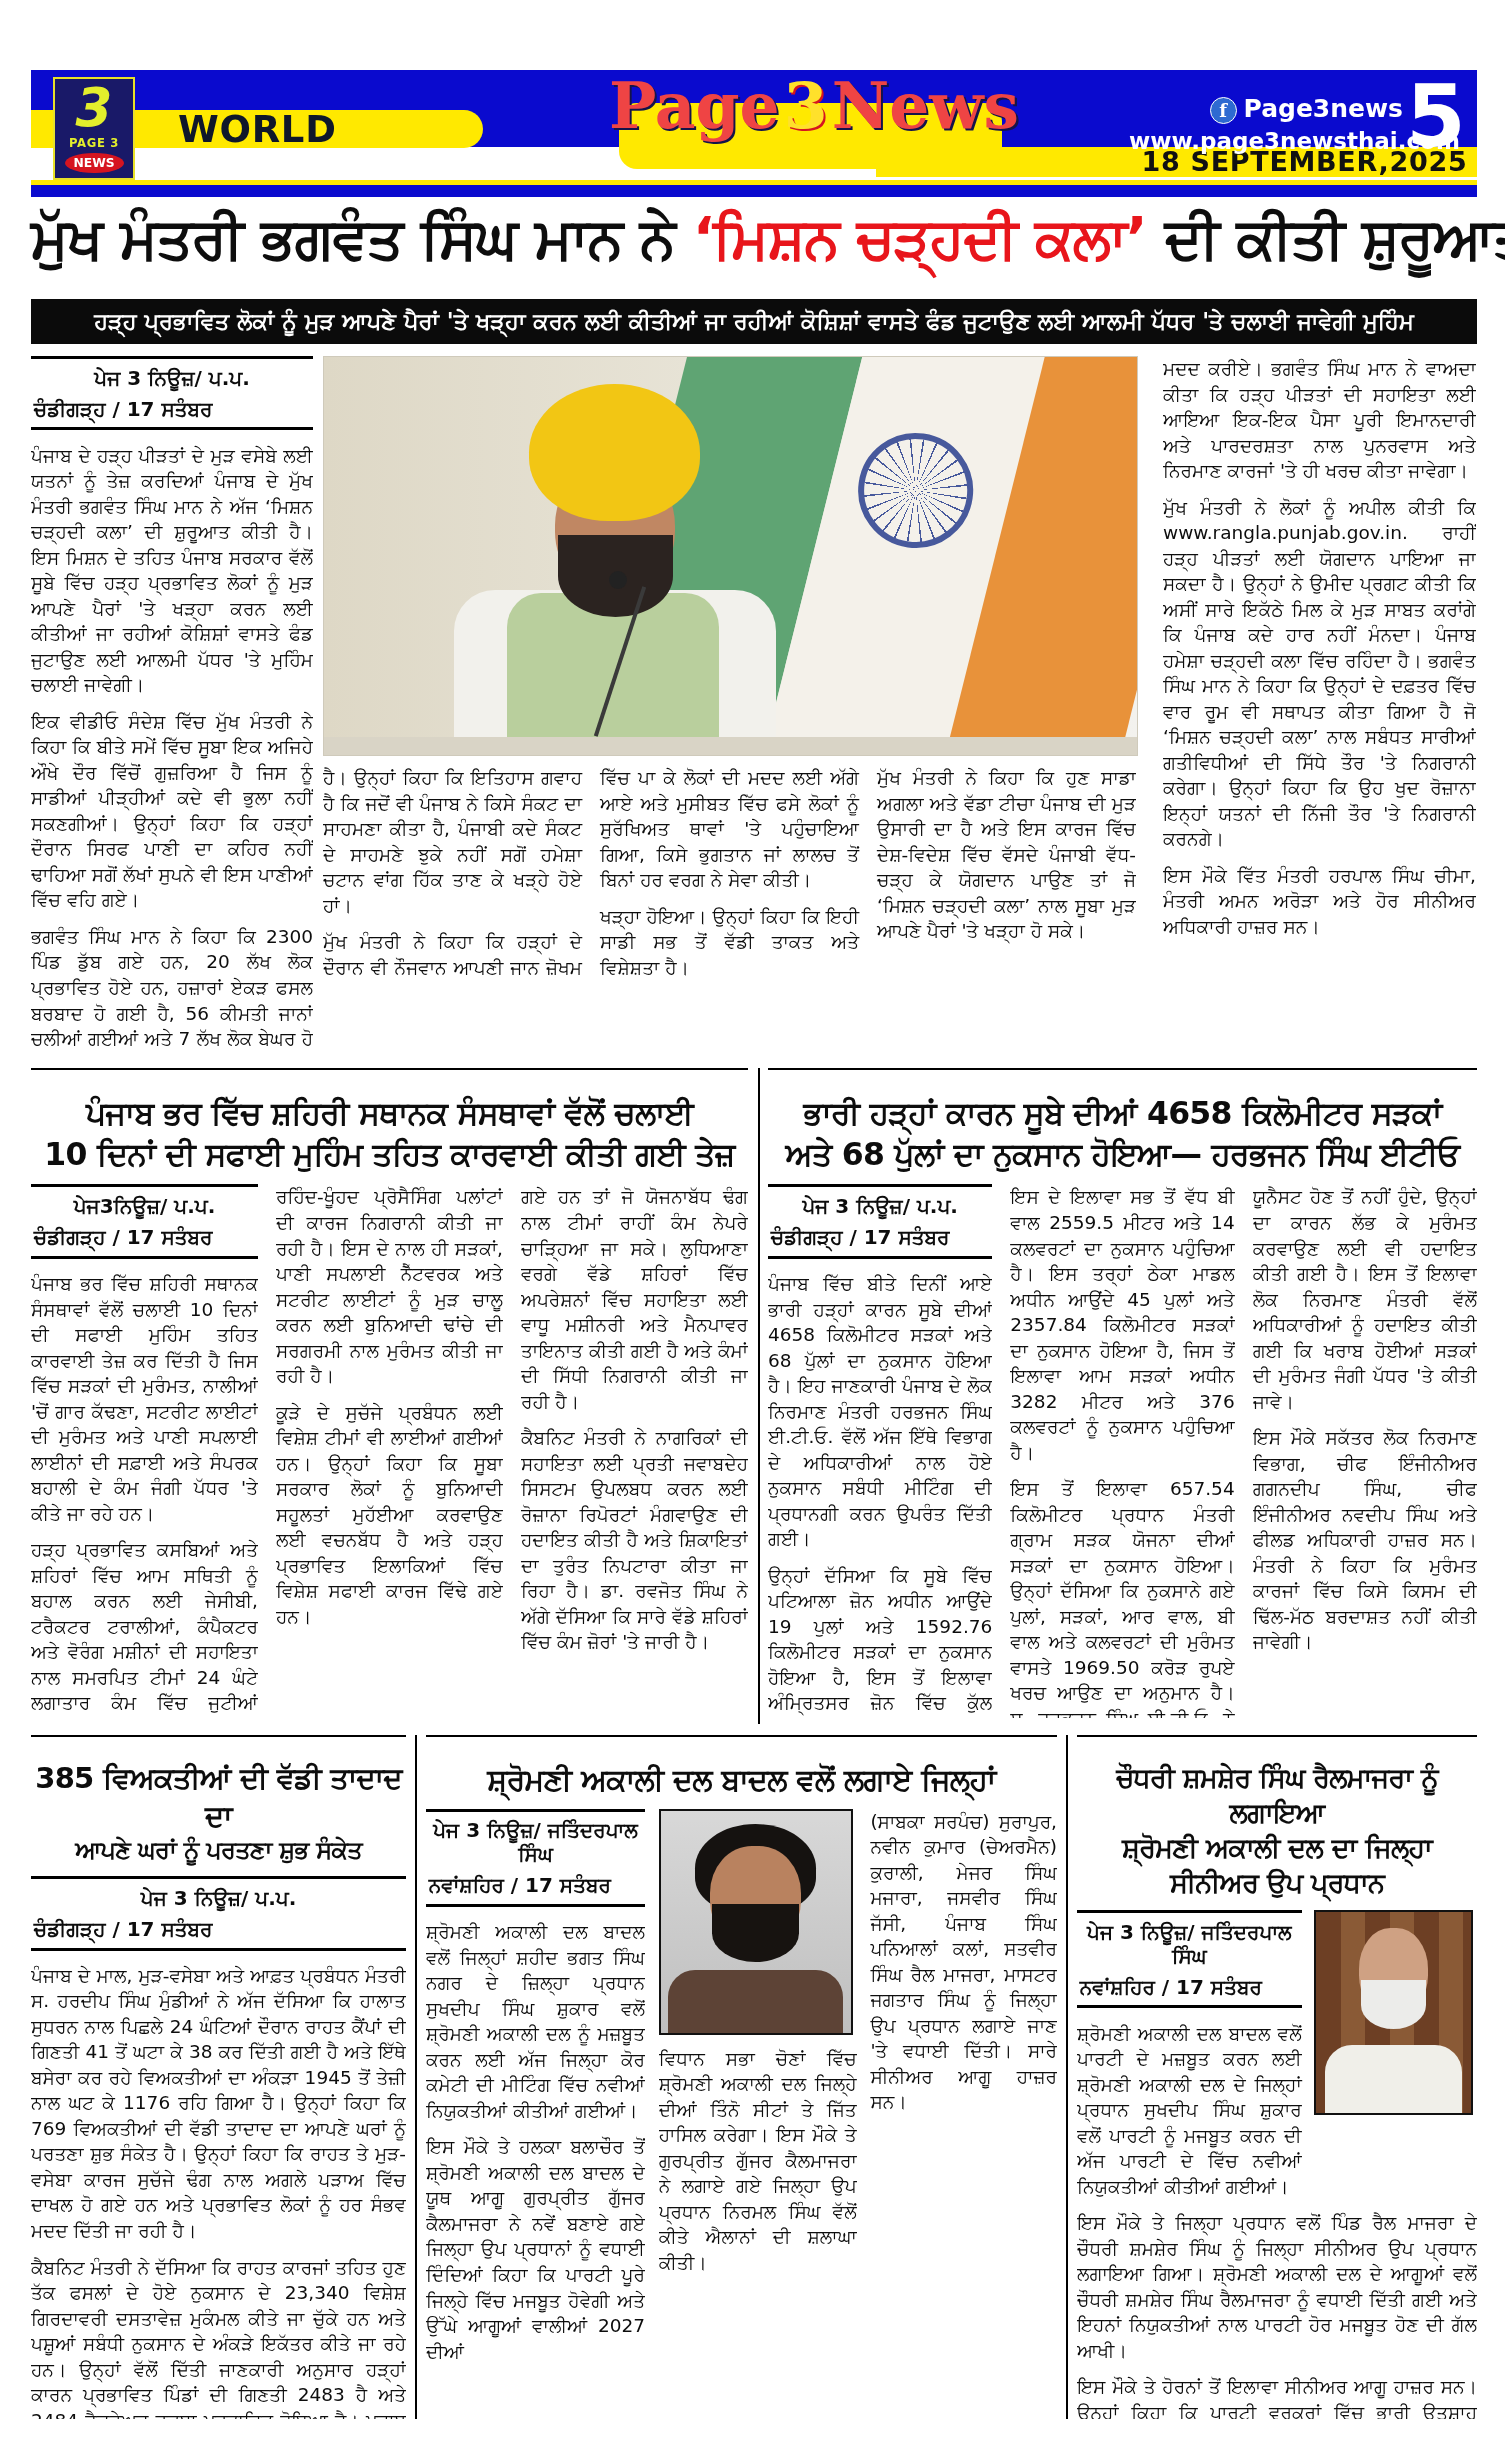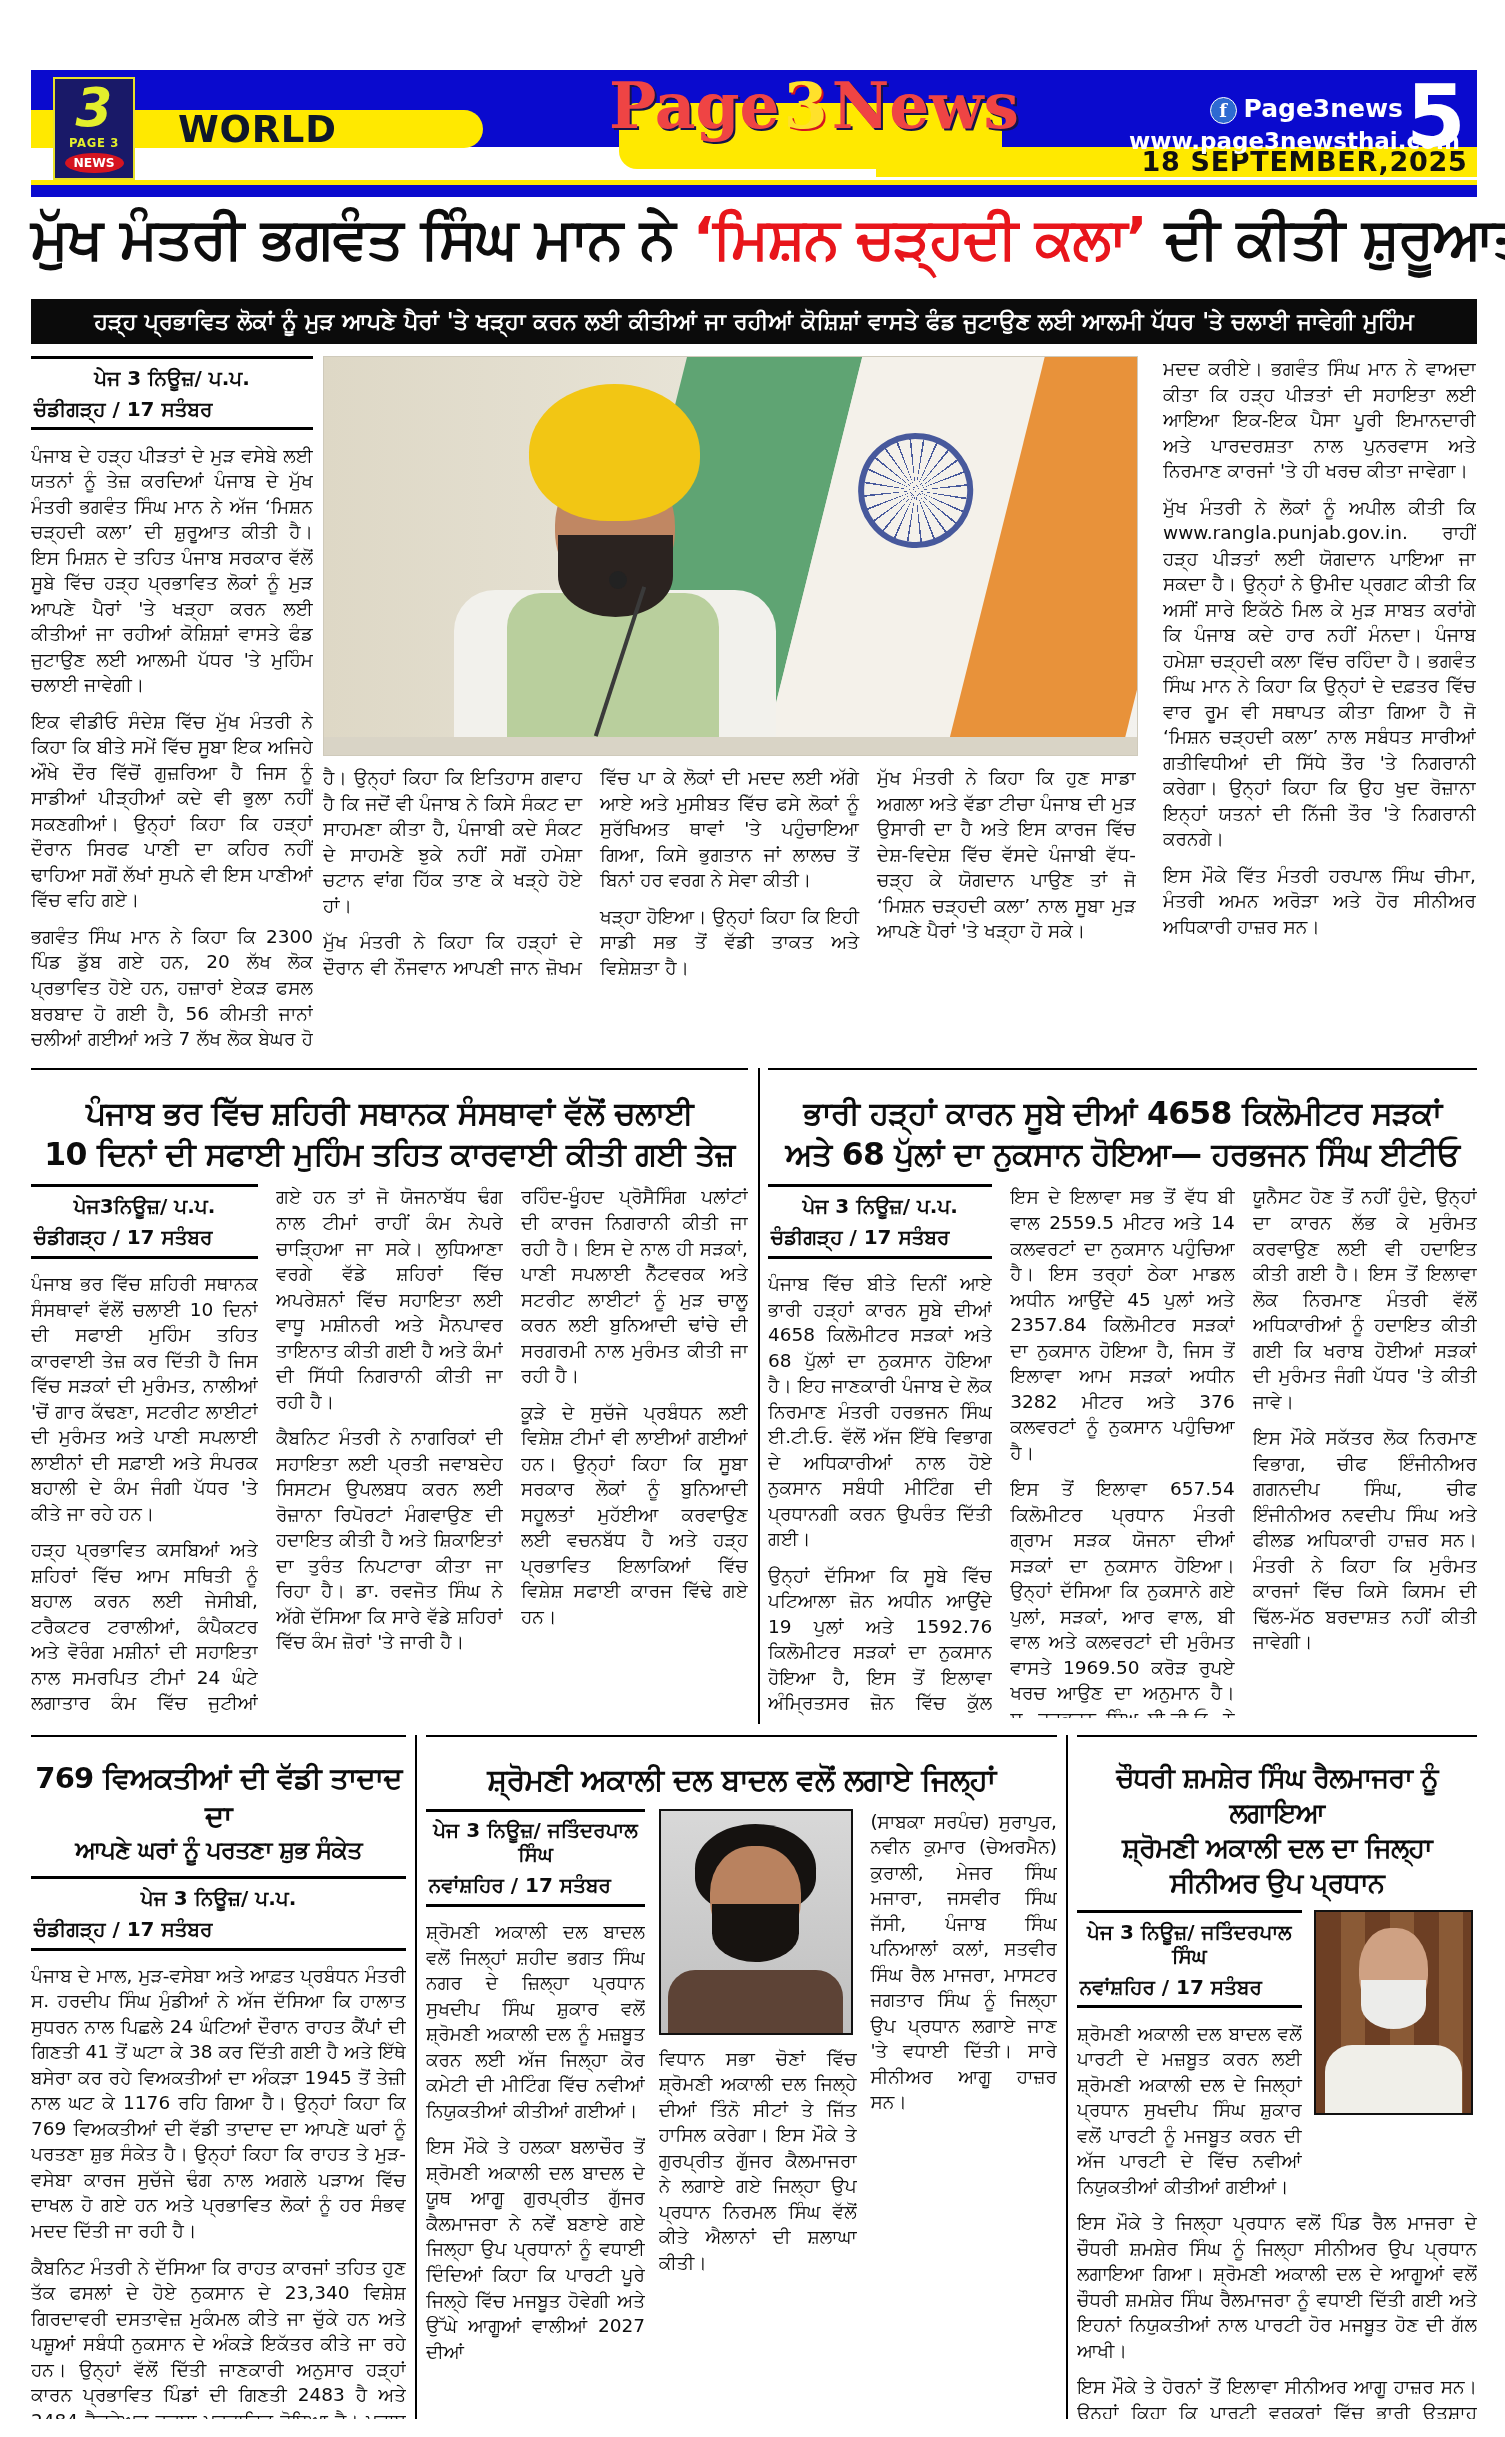--- a/index.html
+++ b/index.html
@@ -168,26 +168,26 @@
     <div class="cols" style="height:534px;">
       <div>
         <div class="byline">
           <div class="l1">ਪੇਜ3ਨਿਊਜ਼/ ਪ.ਪ.</div>
           <div class="l2">ਚੰਡੀਗੜ੍ਹ / 17 ਸਤੰਬਰ</div>
         </div>
         <p class="body">ਪੰਜਾਬ ਭਰ ਵਿੱਚ ਸ਼ਹਿਰੀ ਸਥਾਨਕ ਸੰਸਥਾਵਾਂ ਵੱਲੋਂ ਚਲਾਈ 10 ਦਿਨਾਂ ਦੀ ਸਫਾਈ ਮੁਹਿੰਮ ਤਹਿਤ ਕਾਰਵਾਈ ਤੇਜ਼ ਕਰ ਦਿੱਤੀ ਹੈ ਜਿਸ ਵਿੱਚ ਸੜਕਾਂ ਦੀ ਮੁਰੰਮਤ, ਨਾਲੀਆਂ 'ਚੋਂ ਗਾਰ ਕੱਢਣਾ, ਸਟਰੀਟ ਲਾਈਟਾਂ ਦੀ ਮੁਰੰਮਤ ਅਤੇ ਪਾਣੀ ਸਪਲਾਈ ਲਾਈਨਾਂ ਦੀ ਸਫ਼ਾਈ ਅਤੇ ਸੰਪਰਕ ਬਹਾਲੀ ਦੇ ਕੰਮ ਜੰਗੀ ਪੱਧਰ 'ਤੇ ਕੀਤੇ ਜਾ ਰਹੇ ਹਨ।</p>
         <p class="body">ਹੜ੍ਹ ਪ੍ਰਭਾਵਿਤ ਕਸਬਿਆਂ ਅਤੇ ਸ਼ਹਿਰਾਂ ਵਿੱਚ ਆਮ ਸਥਿਤੀ ਨੂੰ ਬਹਾਲ ਕਰਨ ਲਈ ਜੇਸੀਬੀ, ਟਰੈਕਟਰ ਟਰਾਲੀਆਂ, ਕੰਪੈਕਟਰ ਅਤੇ ਵੋਰੰਗ ਮਸ਼ੀਨਾਂ ਦੀ ਸਹਾਇਤਾ ਨਾਲ ਸਮਰਪਿਤ ਟੀਮਾਂ 24 ਘੰਟੇ ਲਗਾਤਾਰ ਕੰਮ ਵਿੱਚ ਜੁਟੀਆਂ ਹੋਈਆਂ ਹਨ। ਇਹ ਜਾਣਕਾਰੀ ਦਿੰਦਿਆਂ ਸਥਾਨਕ ਸਰਕਾਰਾਂ ਮੰਤਰੀ ਡਾ. ਰਵਜੋਤ ਸਿੰਘ ਨੇ ਦੱਸਿਆ ਕਿ ਵੱਖ-ਵੱਖ ਜ਼ਿਲ੍ਹਿਆਂ ਵਿੱਚ ਵੱਡੇ ਪੱਧਰ 'ਤੇ ਕਾਰਵਾਈ ਜਾਰੀ ਹੈ।</p>
       </div>
       <div>
+        <p class="body">ਰਹਿੰਦ-ਖੂੰਹਦ ਪ੍ਰੋਸੈਸਿੰਗ ਪਲਾਂਟਾਂ ਦੀ ਕਾਰਜ ਨਿਗਰਾਨੀ ਕੀਤੀ ਜਾ ਰਹੀ ਹੈ। ਇਸ ਦੇ ਨਾਲ ਹੀ ਸੜਕਾਂ, ਪਾਣੀ ਸਪਲਾਈ ਨੈੱਟਵਰਕ ਅਤੇ ਸਟਰੀਟ ਲਾਈਟਾਂ ਨੂੰ ਮੁੜ ਚਾਲੂ ਕਰਨ ਲਈ ਬੁਨਿਆਦੀ ਢਾਂਚੇ ਦੀ ਸਰਗਰਮੀ ਨਾਲ ਮੁਰੰਮਤ ਕੀਤੀ ਜਾ ਰਹੀ ਹੈ।</p>
+        <p class="body">ਕੂੜੇ ਦੇ ਸੁਚੱਜੇ ਪ੍ਰਬੰਧਨ ਲਈ ਵਿਸ਼ੇਸ਼ ਟੀਮਾਂ ਵੀ ਲਾਈਆਂ ਗਈਆਂ ਹਨ। ਉਨ੍ਹਾਂ ਕਿਹਾ ਕਿ ਸੂਬਾ ਸਰਕਾਰ ਲੋਕਾਂ ਨੂੰ ਬੁਨਿਆਦੀ ਸਹੂਲਤਾਂ ਮੁਹੱਈਆ ਕਰਵਾਉਣ ਲਈ ਵਚਨਬੱਧ ਹੈ ਅਤੇ ਹੜ੍ਹ ਪ੍ਰਭਾਵਿਤ ਇਲਾਕਿਆਂ ਵਿੱਚ ਵਿਸ਼ੇਸ਼ ਸਫਾਈ ਕਾਰਜ ਵਿੱਢੇ ਗਏ ਹਨ।</p>
+      </div>
+      <div>
         <p class="body">ਗਏ ਹਨ ਤਾਂ ਜੋ ਯੋਜਨਾਬੱਧ ਢੰਗ ਨਾਲ ਟੀਮਾਂ ਰਾਹੀਂ ਕੰਮ ਨੇਪਰੇ ਚਾੜ੍ਹਿਆ ਜਾ ਸਕੇ। ਲੁਧਿਆਣਾ ਵਰਗੇ ਵੱਡੇ ਸ਼ਹਿਰਾਂ ਵਿੱਚ ਅਪਰੇਸ਼ਨਾਂ ਵਿੱਚ ਸਹਾਇਤਾ ਲਈ ਵਾਧੂ ਮਸ਼ੀਨਰੀ ਅਤੇ ਮੈਨਪਾਵਰ ਤਾਇਨਾਤ ਕੀਤੀ ਗਈ ਹੈ ਅਤੇ ਕੰਮਾਂ ਦੀ ਸਿੱਧੀ ਨਿਗਰਾਨੀ ਕੀਤੀ ਜਾ ਰਹੀ ਹੈ।</p>
         <p class="body">ਕੈਬਨਿਟ ਮੰਤਰੀ ਨੇ ਨਾਗਰਿਕਾਂ ਦੀ ਸਹਾਇਤਾ ਲਈ ਪ੍ਰਤੀ ਜਵਾਬਦੇਹ ਸਿਸਟਮ ਉਪਲਬਧ ਕਰਨ ਲਈ ਰੋਜ਼ਾਨਾ ਰਿਪੋਰਟਾਂ ਮੰਗਵਾਉਣ ਦੀ ਹਦਾਇਤ ਕੀਤੀ ਹੈ ਅਤੇ ਸ਼ਿਕਾਇਤਾਂ ਦਾ ਤੁਰੰਤ ਨਿਪਟਾਰਾ ਕੀਤਾ ਜਾ ਰਿਹਾ ਹੈ। ਡਾ. ਰਵਜੋਤ ਸਿੰਘ ਨੇ ਅੱਗੇ ਦੱਸਿਆ ਕਿ ਸਾਰੇ ਵੱਡੇ ਸ਼ਹਿਰਾਂ ਵਿੱਚ ਕੰਮ ਜ਼ੋਰਾਂ 'ਤੇ ਜਾਰੀ ਹੈ।</p>
-      </div>
-      <div>
-        <p class="body">ਰਹਿੰਦ-ਖੂੰਹਦ ਪ੍ਰੋਸੈਸਿੰਗ ਪਲਾਂਟਾਂ ਦੀ ਕਾਰਜ ਨਿਗਰਾਨੀ ਕੀਤੀ ਜਾ ਰਹੀ ਹੈ। ਇਸ ਦੇ ਨਾਲ ਹੀ ਸੜਕਾਂ, ਪਾਣੀ ਸਪਲਾਈ ਨੈੱਟਵਰਕ ਅਤੇ ਸਟਰੀਟ ਲਾਈਟਾਂ ਨੂੰ ਮੁੜ ਚਾਲੂ ਕਰਨ ਲਈ ਬੁਨਿਆਦੀ ਢਾਂਚੇ ਦੀ ਸਰਗਰਮੀ ਨਾਲ ਮੁਰੰਮਤ ਕੀਤੀ ਜਾ ਰਹੀ ਹੈ।</p>
-        <p class="body">ਕੂੜੇ ਦੇ ਸੁਚੱਜੇ ਪ੍ਰਬੰਧਨ ਲਈ ਵਿਸ਼ੇਸ਼ ਟੀਮਾਂ ਵੀ ਲਾਈਆਂ ਗਈਆਂ ਹਨ। ਉਨ੍ਹਾਂ ਕਿਹਾ ਕਿ ਸੂਬਾ ਸਰਕਾਰ ਲੋਕਾਂ ਨੂੰ ਬੁਨਿਆਦੀ ਸਹੂਲਤਾਂ ਮੁਹੱਈਆ ਕਰਵਾਉਣ ਲਈ ਵਚਨਬੱਧ ਹੈ ਅਤੇ ਹੜ੍ਹ ਪ੍ਰਭਾਵਿਤ ਇਲਾਕਿਆਂ ਵਿੱਚ ਵਿਸ਼ੇਸ਼ ਸਫਾਈ ਕਾਰਜ ਵਿੱਢੇ ਗਏ ਹਨ।</p>
       </div>
     </div>
   </div>
 
   <div class="abs vrule" style="left:758px;top:1068px;height:656px;"></div>
 
   <div class="abs story" style="left:768px;top:1068px;width:709px;height:658px;overflow:hidden;">
     <div class="shead" style="font-size:31.5px;">ਭਾਰੀ ਹੜ੍ਹਾਂ ਕਾਰਨ ਸੂਬੇ ਦੀਆਂ 4658 ਕਿਲੋਮੀਟਰ ਸੜਕਾਂ</div>
     <div class="shead" style="font-size:31.5px;">ਅਤੇ 68 ਪੁੱਲਾਂ ਦਾ ਨੁਕਸਾਨ ਹੋਇਆ— ਹਰਭਜਨ ਸਿੰਘ ਈਟੀਓ</div>
     <div class="cols" style="height:534px;">
@@ -204,21 +204,21 @@
         <p class="body">ਇਸ ਤੋਂ ਇਲਾਵਾ 657.54 ਕਿਲੋਮੀਟਰ ਪ੍ਰਧਾਨ ਮੰਤਰੀ ਗ੍ਰਾਮ ਸੜਕ ਯੋਜਨਾ ਦੀਆਂ ਸੜਕਾਂ ਦਾ ਨੁਕਸਾਨ ਹੋਇਆ। ਉਨ੍ਹਾਂ ਦੱਸਿਆ ਕਿ ਨੁਕਸਾਨੇ ਗਏ ਪੁਲਾਂ, ਸੜਕਾਂ, ਆਰ ਵਾਲ, ਬੀ ਵਾਲ ਅਤੇ ਕਲਵਰਟਾਂ ਦੀ ਮੁਰੰਮਤ ਵਾਸਤੇ 1969.50 ਕਰੋੜ ਰੁਪਏ ਖਰਚ ਆਉਣ ਦਾ ਅਨੁਮਾਨ ਹੈ। ਸ. ਹਰਭਜਨ ਸਿੰਘ ਈ.ਟੀ.ਓ. ਨੇ ਦੱਸਿਆ ਕਿ ਅੱਗੇ ਤੋਂ ਅਜਿਹੇ ਨੁਕਸਾਨ ਤੋਂ ਬਚਾਅ ਲਈ ਅਗਾਊਂ ਪ੍ਰਬੰਧ ਕੀਤੇ ਜਾਣਗੇ।</p>
       </div>
       <div>
         <p class="body">ਯੂਨੈਸਟ ਹੋਣ ਤੋਂ ਨਹੀਂ ਹੁੰਦੇ, ਉਨ੍ਹਾਂ ਦਾ ਕਾਰਨ ਲੱਭ ਕੇ ਮੁਰੰਮਤ ਕਰਵਾਉਣ ਲਈ ਵੀ ਹਦਾਇਤ ਕੀਤੀ ਗਈ ਹੈ। ਇਸ ਤੋਂ ਇਲਾਵਾ ਲੋਕ ਨਿਰਮਾਣ ਮੰਤਰੀ ਵੱਲੋਂ ਅਧਿਕਾਰੀਆਂ ਨੂੰ ਹਦਾਇਤ ਕੀਤੀ ਗਈ ਕਿ ਖਰਾਬ ਹੋਈਆਂ ਸੜਕਾਂ ਦੀ ਮੁਰੰਮਤ ਜੰਗੀ ਪੱਧਰ 'ਤੇ ਕੀਤੀ ਜਾਵੇ।</p>
         <p class="body">ਇਸ ਮੌਕੇ ਸਕੱਤਰ ਲੋਕ ਨਿਰਮਾਣ ਵਿਭਾਗ, ਚੀਫ ਇੰਜੀਨੀਅਰ ਗਗਨਦੀਪ ਸਿੰਘ, ਚੀਫ ਇੰਜੀਨੀਅਰ ਨਵਦੀਪ ਸਿੰਘ ਅਤੇ ਫੀਲਡ ਅਧਿਕਾਰੀ ਹਾਜ਼ਰ ਸਨ। ਮੰਤਰੀ ਨੇ ਕਿਹਾ ਕਿ ਮੁਰੰਮਤ ਕਾਰਜਾਂ ਵਿੱਚ ਕਿਸੇ ਕਿਸਮ ਦੀ ਢਿੱਲ-ਮੱਠ ਬਰਦਾਸ਼ਤ ਨਹੀਂ ਕੀਤੀ ਜਾਵੇਗੀ।</p>
       </div>
     </div>
   </div>
 
   <div class="abs story" style="left:31px;top:1735px;width:375px;height:684px;overflow:hidden;">
-    <div class="shead" style="font-size:29px;">769 ਵਿਅਕਤੀਆਂ ਦੀ ਵੱਡੀ ਤਾਦਾਦ ਦਾ</div>
+    <div class="shead" style="font-size:29px;">385 ਵਿਅਕਤੀਆਂ ਦੀ ਵੱਡੀ ਤਾਦਾਦ ਦਾ</div>
     <div class="shead" style="font-size:24px;">ਆਪਣੇ ਘਰਾਂ ਨੂੰ ਪਰਤਣਾ ਸ਼ੁਭ ਸੰਕੇਤ</div>
     <div style="margin-top:9.6px;">
       <div class="byline">
         <div class="l1">ਪੇਜ 3 ਨਿਊਜ਼/ ਪ.ਪ.</div>
         <div class="l2">ਚੰਡੀਗੜ੍ਹ / 17 ਸਤੰਬਰ</div>
       </div>
       <p class="body">ਪੰਜਾਬ ਦੇ ਮਾਲ, ਮੁੜ-ਵਸੇਬਾ ਅਤੇ ਆਫ਼ਤ ਪ੍ਰਬੰਧਨ ਮੰਤਰੀ ਸ. ਹਰਦੀਪ ਸਿੰਘ ਮੁੰਡੀਆਂ ਨੇ ਅੱਜ ਦੱਸਿਆ ਕਿ ਹਾਲਾਤ ਸੁਧਰਨ ਨਾਲ ਪਿਛਲੇ 24 ਘੰਟਿਆਂ ਦੌਰਾਨ ਰਾਹਤ ਕੈਂਪਾਂ ਦੀ ਗਿਣਤੀ 41 ਤੋਂ ਘਟਾ ਕੇ 38 ਕਰ ਦਿੱਤੀ ਗਈ ਹੈ ਅਤੇ ਇੱਥੇ ਬਸੇਰਾ ਕਰ ਰਹੇ ਵਿਅਕਤੀਆਂ ਦਾ ਅੰਕੜਾ 1945 ਤੋਂ ਤੇਜ਼ੀ ਨਾਲ ਘਟ ਕੇ 1176 ਰਹਿ ਗਿਆ ਹੈ। ਉਨ੍ਹਾਂ ਕਿਹਾ ਕਿ 769 ਵਿਅਕਤੀਆਂ ਦੀ ਵੱਡੀ ਤਾਦਾਦ ਦਾ ਆਪਣੇ ਘਰਾਂ ਨੂੰ ਪਰਤਣਾ ਸ਼ੁਭ ਸੰਕੇਤ ਹੈ। ਉਨ੍ਹਾਂ ਕਿਹਾ ਕਿ ਰਾਹਤ ਤੇ ਮੁੜ-ਵਸੇਬਾ ਕਾਰਜ ਸੁਚੱਜੇ ਢੰਗ ਨਾਲ ਅਗਲੇ ਪੜਾਅ ਵਿੱਚ ਦਾਖਲ ਹੋ ਗਏ ਹਨ ਅਤੇ ਪ੍ਰਭਾਵਿਤ ਲੋਕਾਂ ਨੂੰ ਹਰ ਸੰਭਵ ਮਦਦ ਦਿੱਤੀ ਜਾ ਰਹੀ ਹੈ।</p>
       <p class="body">ਕੈਬਨਿਟ ਮੰਤਰੀ ਨੇ ਦੱਸਿਆ ਕਿ ਰਾਹਤ ਕਾਰਜਾਂ ਤਹਿਤ ਹੁਣ ਤੱਕ ਫਸਲਾਂ ਦੇ ਹੋਏ ਨੁਕਸਾਨ ਦੇ 23,340 ਵਿਸ਼ੇਸ਼ ਗਿਰਦਾਵਰੀ ਦਸਤਾਵੇਜ਼ ਮੁਕੰਮਲ ਕੀਤੇ ਜਾ ਚੁੱਕੇ ਹਨ ਅਤੇ ਪਸ਼ੂਆਂ ਸਬੰਧੀ ਨੁਕਸਾਨ ਦੇ ਅੰਕੜੇ ਇਕੱਤਰ ਕੀਤੇ ਜਾ ਰਹੇ ਹਨ। ਉਨ੍ਹਾਂ ਵੱਲੋਂ ਦਿੱਤੀ ਜਾਣਕਾਰੀ ਅਨੁਸਾਰ ਹੜ੍ਹਾਂ ਕਾਰਨ ਪ੍ਰਭਾਵਿਤ ਪਿੰਡਾਂ ਦੀ ਗਿਣਤੀ 2483 ਹੈ ਅਤੇ 2484 ਹੈਕਟੇਅਰ ਰਕਬਾ ਪ੍ਰਭਾਵਿਤ ਹੋਇਆ ਹੈ। ਖਰਾਬ ਹੋਈਆਂ ਫਸਲਾਂ ਦਾ ਕੁੱਲ ਰਕਬਾ 3,89,279 ਹੈਕਟੇਅਰ ਹੈ।</p>
 
     </div>

